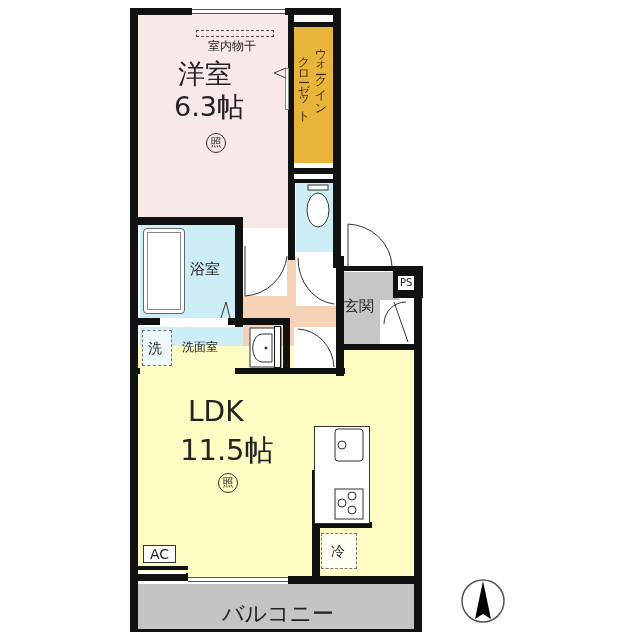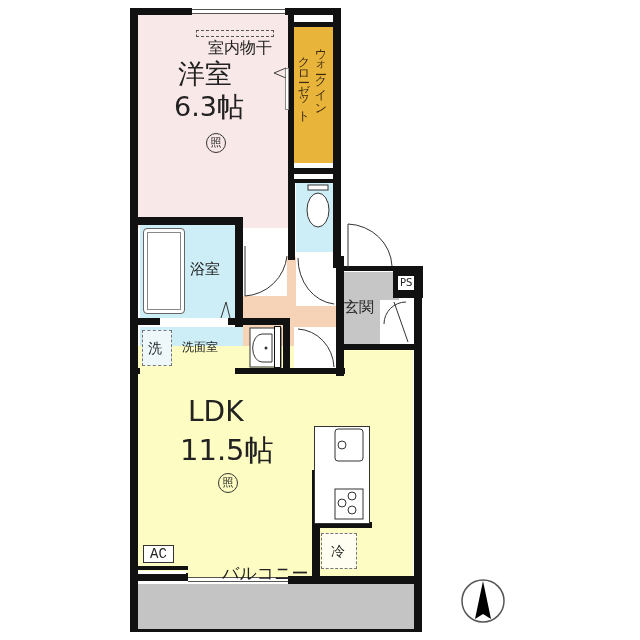--- a/index.html
+++ b/index.html
@@ -56,21 +56,21 @@
 <div class="wall" style="left:130px;top:573px;width:58px;height:8px;"></div>
 <div class="wall" style="left:288px;top:576px;width:134px;height:8px;"></div>
 <div class="wall" style="left:130px;top:566px;width:58px;height:4px;"></div>
 <div class="wall" style="left:130px;top:629px;width:292px;height:3px;"></div>
 
 <div class="abs" style="left:192px;top:9px;width:93px;height:5px;background:#fff;border-top:1px solid #555;border-bottom:1px solid #555;"></div>
 <div class="abs" style="left:188px;top:577px;width:100px;height:5px;background:#fff;border-top:1px solid #555;border-bottom:1px solid #555;"></div>
 <div class="abs" style="left:138px;top:571px;width:48px;height:3px;background:#fff;"></div>
 
 <div class="abs" style="left:196px;top:30px;width:78px;height:7px;border:1px dashed #555;"></div>
-<div class="lbl" style="left:208px;top:40px;font-size:16px;">室内物干</div>
+<div class="lbl" style="left:208px;top:40px;font-size:12px;">室内物干</div>
 <div class="lbl" style="left:178px;top:60px;font-size:27px;">洋室</div>
 <div class="lbl" style="left:174px;top:93px;font-size:27px;">6.3帖</div>
 <div class="lbl" style="left:206px;top:133px;width:18px;height:18px;border:1px solid #333;border-radius:50%;font-size:11px;text-align:center;line-height:18px;">照</div>
 
 <div class="lbl" style="left:315px;top:40px;font-size:12px;writing-mode:vertical-rl;color:#3a2a10;">ウォークイン</div>
 <div class="lbl" style="left:298px;top:48px;font-size:12px;writing-mode:vertical-rl;color:#3a2a10;">クローゼット</div>
 <div class="abs" style="left:285px;top:68px;width:4px;height:42px;background:#fff;border:1px solid #888;"></div>
 <svg style="left:272px;top:66px;" width="16" height="14">
     <polyline points="14,2 2,7 14,12" fill="none" stroke="#444" stroke-width="1"></polyline>
   </svg>
@@ -109,41 +109,41 @@
   </svg>
 <svg style="left:346px;top:222px;" width="52" height="48">
     <path d="M2 2 A46 44 0 0 1 46 44" fill="none" stroke="#333"></path>
     <line x1="2" y1="2" x2="2" y2="46" stroke="#333"></line>
   </svg>
 <svg style="left:380px;top:300px;" width="30" height="44">
     <path d="M26 2 A22 22 0 0 0 4 24" fill="none" stroke="#333"></path>
     <line x1="14" y1="2" x2="28" y2="42" stroke="#333"></line>
   </svg>
 
-<div class="lbl" style="left:344px;top:300px;font-size:15px;">玄関</div>
+<div class="lbl" style="left:344px;top:300px;font-size:15px;font-family:Liberation Mono, monospace;">玄関</div>
 <div class="lbl" style="left:398px;top:276px;font-size:10px;background:#fff;padding:2px;">PS</div>
 
 <div class="lbl" style="left:188px;top:398px;font-size:28px;">LDK</div>
 <div class="lbl" style="left:180px;top:436px;font-size:29px;">11.5帖</div>
 <div class="lbl" style="left:218px;top:473px;width:18px;height:18px;border:1px solid #333;border-radius:50%;font-size:11px;text-align:center;line-height:18px;">照</div>
 
 <div class="abs" style="left:314px;top:426px;width:56px;height:98px;background:#fff;border:1px solid #333;"></div>
 <svg style="left:334px;top:428px;" width="32" height="36">
     <rect x="1" y="1" width="28" height="32" rx="3" fill="#fff" stroke="#333"></rect>
     <circle cx="8" cy="17" r="4" fill="#fff" stroke="#333"></circle>
   </svg>
 <svg style="left:334px;top:488px;" width="32" height="34">
     <rect x="1" y="1" width="28" height="30" fill="#fff" stroke="#333"></rect>
     <circle cx="18" cy="8" r="4" fill="none" stroke="#333"></circle>
     <circle cx="8" cy="15" r="4" fill="none" stroke="#333"></circle>
     <circle cx="18" cy="22" r="4" fill="none" stroke="#333"></circle>
   </svg>
 <div class="abs" style="left:321px;top:533px;width:36px;height:36px;border:1px dashed #777;background:#fffef0;"></div>
 <div class="lbl" style="left:331px;top:544px;font-size:14px;">冷</div>
 
-<div class="lbl" style="left:143px;top:545px;font-size:14px;border:1px solid #333;background:#fff;padding:1px 6px;font-family:Liberation Mono, monospace;">AC</div>
+<div class="lbl" style="left:143px;top:545px;font-size:14px;border:1px solid #333;background:#fff;padding:1px 6px;">AC</div>
 
-<div class="lbl" style="left:222px;top:565px;font-size:17px;">バルコニー</div>
+<div class="lbl" style="left:222px;top:603px;font-size:22px;">バルコニー</div>
 
 <svg style="left:460px;top:578px;" width="46" height="46">
   <circle cx="23" cy="23" r="21" fill="#fff" stroke="#555" stroke-width="1.5"></circle>
   <polygon points="23,3 31,41 23,36 15,41" fill="#000"></polygon>
 </svg>
 
 </body></html>

